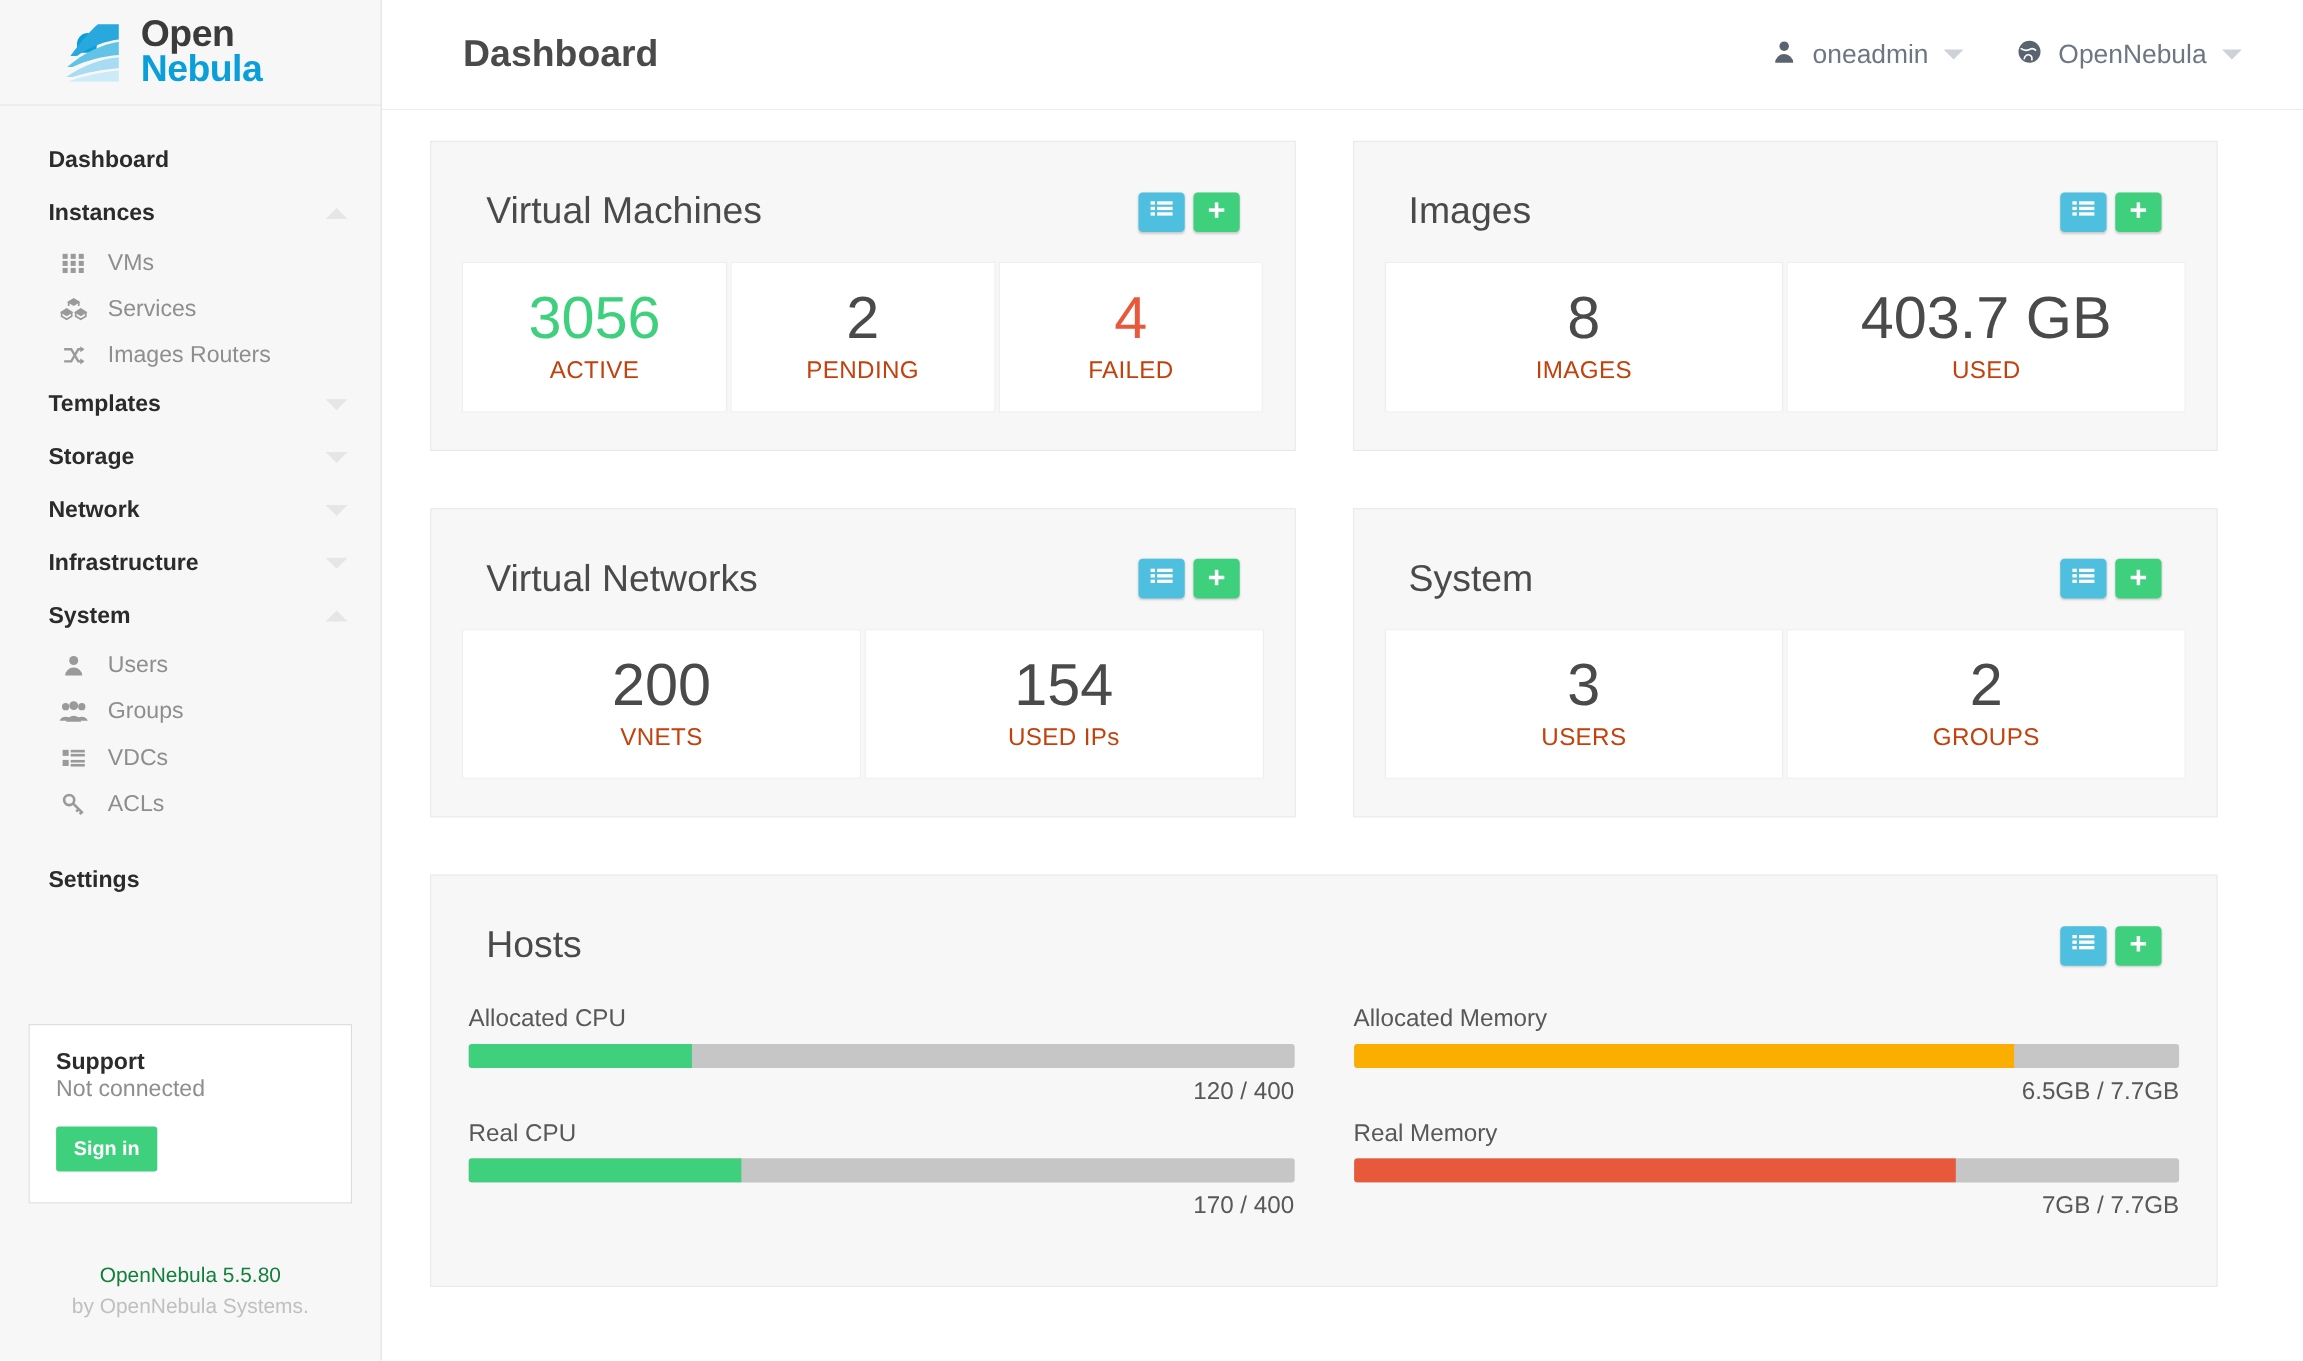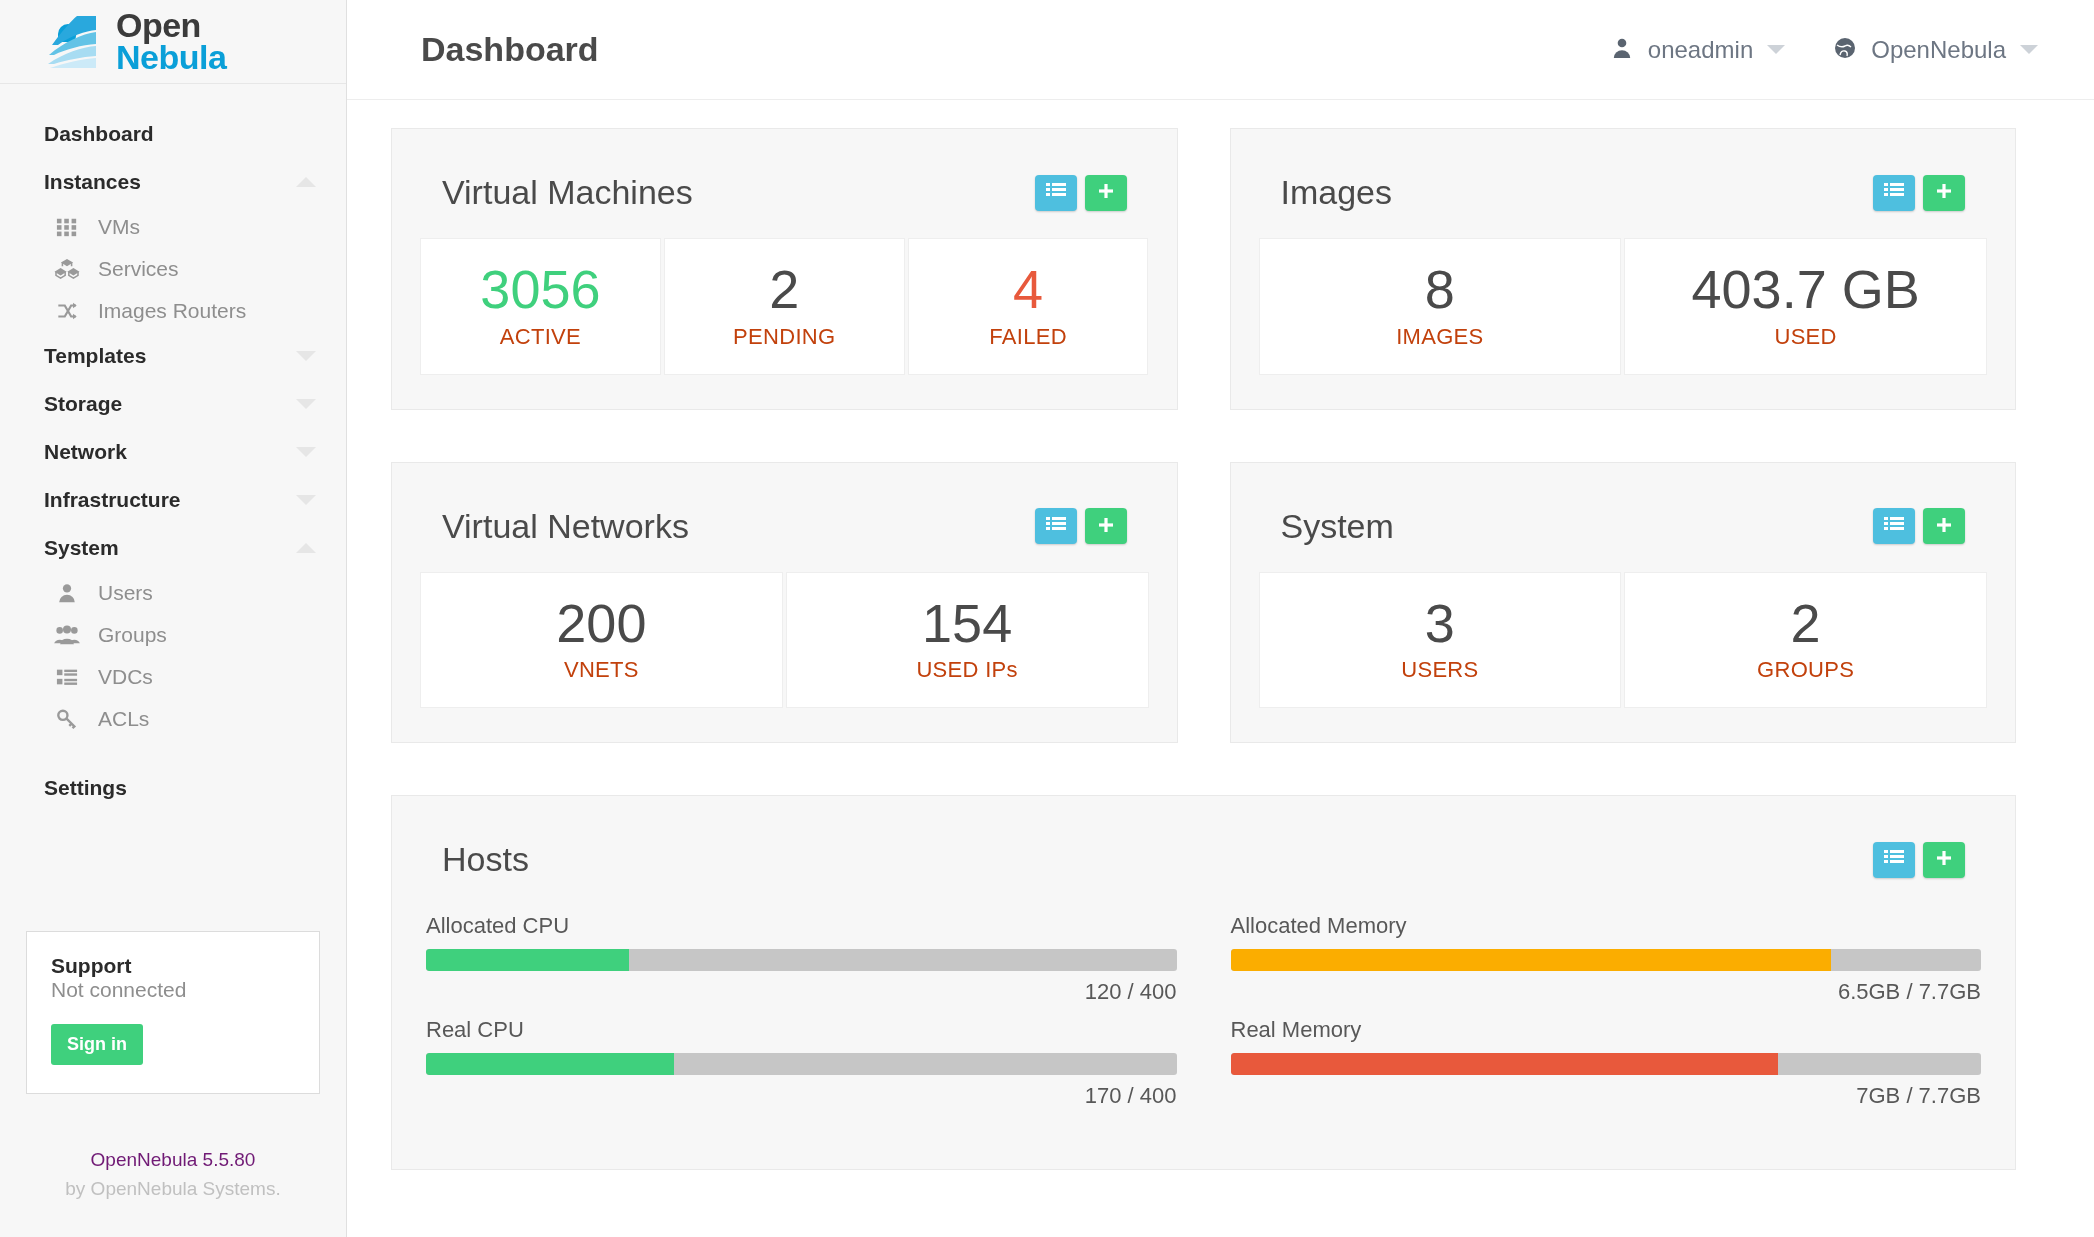--- a/index.html
+++ b/index.html
@@ -14,23 +14,23 @@
   
   .sidebar {
     width: 347px; height: 1237px;
     background: #f7f7f7;
     border-right: 1px solid #e0e0e0;
     display: flex; flex-direction: column;
     flex: 0 0 347px;
     position: relative;
   }
   .logo-wrap {
-    height: 84px;
+    height: 96px;
     display: flex; align-items: center;
-    padding-left: 44px;
+    padding-left: 56px;
     border-bottom: 1px solid #e7e7e7;
   }
   .logo-mark { width: 62px; height: 56px; flex: 0 0 62px; }
   .logo-text { margin-left: 10px; line-height: 0.93; }
   .logo-open {
     font-size: 34px; font-weight: bold; color: #3b3b3b;
     letter-spacing: -0.5px; display: block;
   }
   .logo-nebula {
     font-size: 34px; font-weight: bold; color: #0a9fd8;
@@ -78,21 +78,21 @@
     font-size: 18px; font-weight: bold;
     border: none; border-radius: 3px;
     padding: 10px 16px;
     cursor: pointer;
   }
   .footer {
     text-align: center;
     padding: 52px 20px 34px 20px;
     line-height: 1.5;
   }
-  .footer div { font-size: 19px; color: #701a75; }
+  .footer div { font-size: 19px; color: #15803d; }
   .footer .by { color: #c0c0c0; }
 
   
   .main { flex: 1 1 auto; height: 1237px; background: #ffffff; display: flex; flex-direction: column; }
   .topbar {
     height: 100px; flex: 0 0 100px;
     display: flex; align-items: center; justify-content: space-between;
     padding: 0 56px 0 74px;
     border-bottom: 1px solid #ededed;
   }

